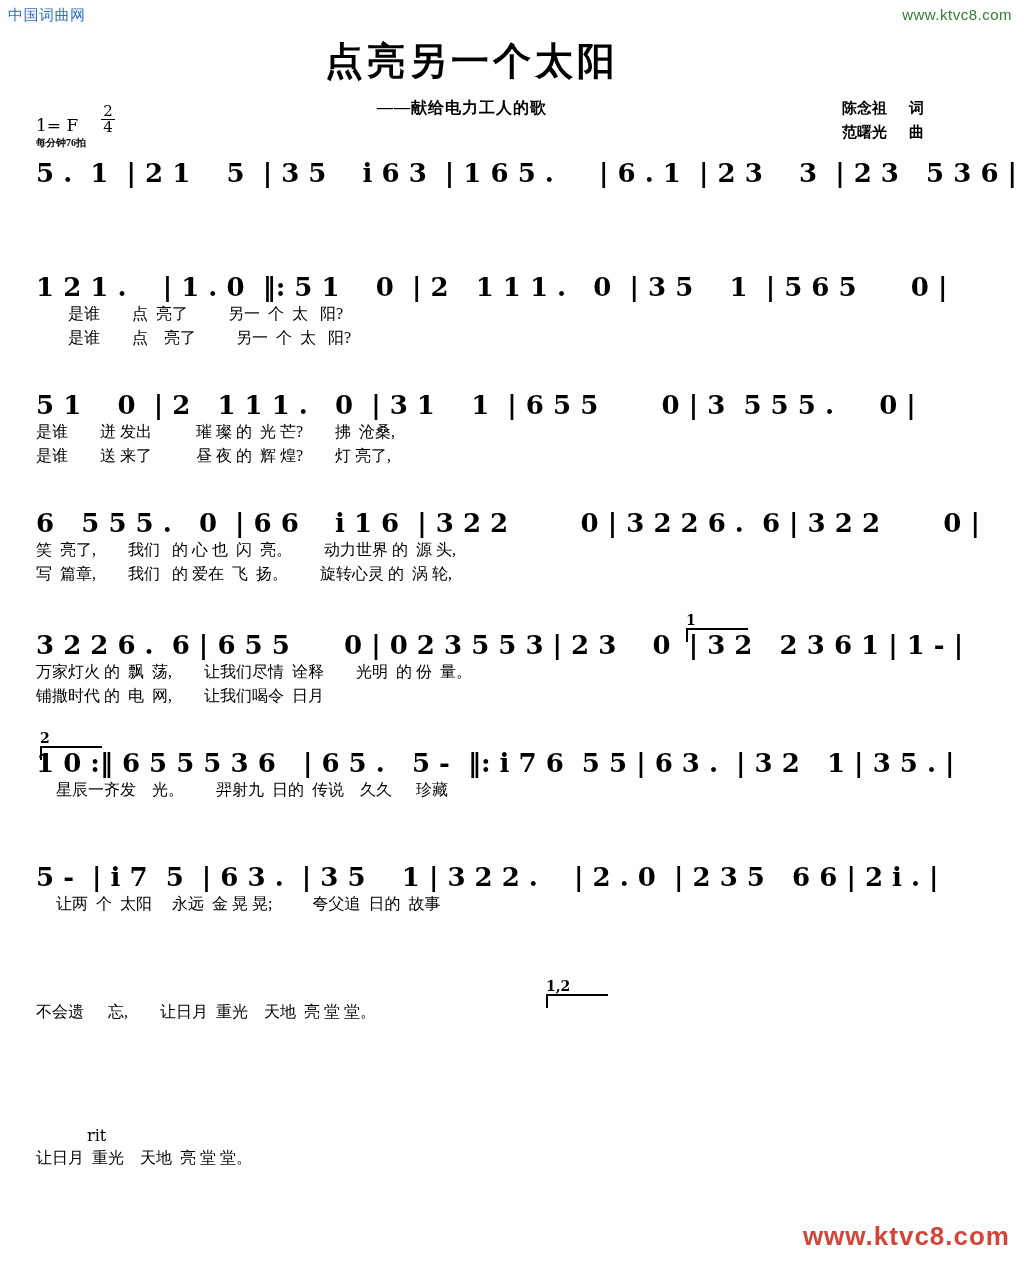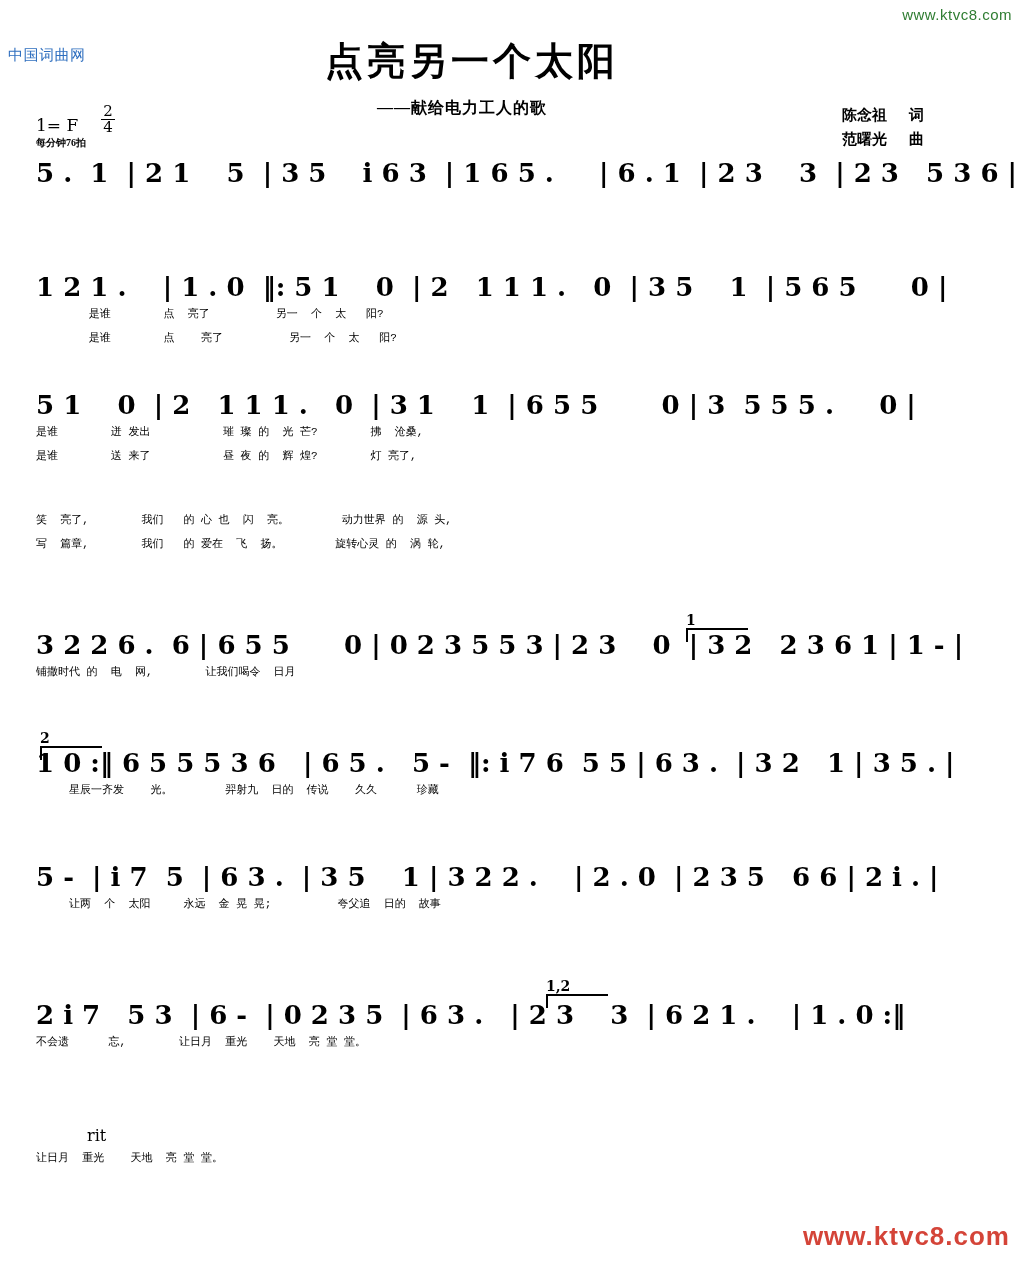--- a/index.html
+++ b/index.html
@@ -16,21 +16,20 @@
     overflow: hidden;
   }
   .watermark-tl {
     position: absolute;
     left: 8px;
     top: 6px;
     font-family: "Liberation Sans", sans-serif;
     font-size: 15px;
     color: #2f6fbf;
     letter-spacing: 0.5px;
-    margin-top: 40px;
   }
   .watermark-tr {
     position: absolute;
     right: 12px;
     top: 6px;
     font-family: "Liberation Sans", sans-serif;
     font-size: 15px;
     color: #2f7d32;
     letter-spacing: 0.5px;
   }
@@ -66,21 +65,20 @@
     font-weight: bold;
     letter-spacing: 1px;
   }
   .credits {
     position: absolute;
     top: 96px;
     right: 100px;
     font-size: 15px;
     font-weight: bold;
     line-height: 24px;
-    margin-top: 7px;
   }
   .credits .row {
     display: flex;
     gap: 22px;
   }
   .keysig {
     position: absolute;
     left: 36px;
     top: 104px;
     font-size: 17px;
@@ -117,22 +115,22 @@
   }
   .notes {
     font-family: "DejaVu Serif", serif;
     font-size: 26px;
     font-weight: bold;
     letter-spacing: 0px;
     white-space: pre;
     line-height: 30px;
   }
   .lyric {
-    font-family: Liberation Mono, monospace;
-    font-size: 11px;
+    font-family: Liberation Serif, serif;
+    font-size: 16px;
     white-space: pre;
     line-height: 24px;
     letter-spacing: 0px;
   }
   .ending {
     position: absolute;
     font-family: "DejaVu Serif", serif;
     font-size: 14px;
     font-weight: bold;
   }
@@ -192,30 +190,32 @@
   <div class="lyric">        是谁        点    亮了          另一  个  太   阳?</div>
 </div>
 
 <div class="system" style="top:390px;">
   <div class="notes">5 1    0  | 2   1 1 1 .   0  | 3 1    1  | 6 5 5       0 | 3  5 5 5 .     0 |</div>
   <div class="lyric">是谁        迸 发出           璀 璨 的  光 芒?        拂  沧桑,</div>
   <div class="lyric">是谁        送 来了           昼 夜 的  辉 煌?        灯 亮了,</div>
 </div>
 
 <div class="system" style="top:508px;">
+  <div class="notes">6   5 5 5 .   0  | 6 6    i 1 6  | 3 2 2        0 | 3 2 2 6 .  6 | 3 2 2       0 |</div>
   <div class="lyric">笑  亮了,        我们   的 心 也  闪  亮。        动力世界 的  源 头,</div>
   <div class="lyric">写  篇章,        我们   的 爱在  飞  扬。        旋转心灵 的  涡 轮,</div>
 </div>
 
 <div class="system" style="top:630px;">
   <div class="ending" style="left:650px; top:-18px;">
     <span>1</span>
     <span class="bracket"></span>
   </div>
   <div class="notes">3 2 2 6 .  6 | 6 5 5      0 | 0 2 3 5 5 3 | 2 3    0  | 3 2   2 3 6 1 | 1 - |</div>
+  <div class="lyric">万家灯火 的  飘  荡,        让我们尽情  诠释        光明  的 份  量。</div>
   <div class="lyric">铺撒时代 的  电  网,        让我们喝令  日月</div>
 </div>
 
 <div class="system" style="top:748px;">
   <div class="ending" style="left:4px; top:-18px;">
     <span>2</span>
     <span class="bracket"></span>
   </div>
   <div class="notes">1 0 :‖ 6 5 5 5 3 6   | 6 5 .   5 -  ‖: i 7 6  5 5 | 6 3 .  | 3 2   1 | 3 5 . |</div>
   <div class="lyric">     星辰一齐发    光。        羿射九  日的  传说    久久      珍藏</div>
@@ -224,21 +224,20 @@
 <div class="system" style="top:862px;">
   <div class="notes">5 -  | i 7  5  | 6 3 .  | 3 5    1 | 3 2 2 .    | 2 . 0  | 2 3 5   6 6 | 2 i . |</div>
   <div class="lyric">     让两  个  太阳     永远  金 晃 晃;          夸父追  日的  故事</div>
 </div>
 
 <div class="system" style="top:1000px;">
   <div class="ending" style="left:510px; top:-22px;">
     <span>1,2</span>
     <span class="bracket"></span>
   </div>
-  <div class="notes">2 i 7   5 3  | 6 -  | 0 2 3 5  | 6 3 .   | 2 3    3  | 6 2 1 .    | 1 . 0 :‖</div>
   <div class="lyric">不会遗      忘,        让日月  重光    天地  亮 堂 堂。</div>
 </div>
 
 <div class="rit" style="top:1126px;margin-left:47px;">rit</div>
 <div class="system" style="top:1146px;">
   <div class="lyric">让日月  重光    天地  亮 堂 堂。</div>
 </div>
 
 <div class="watermark-br">www.ktvc8.com</div>
 

